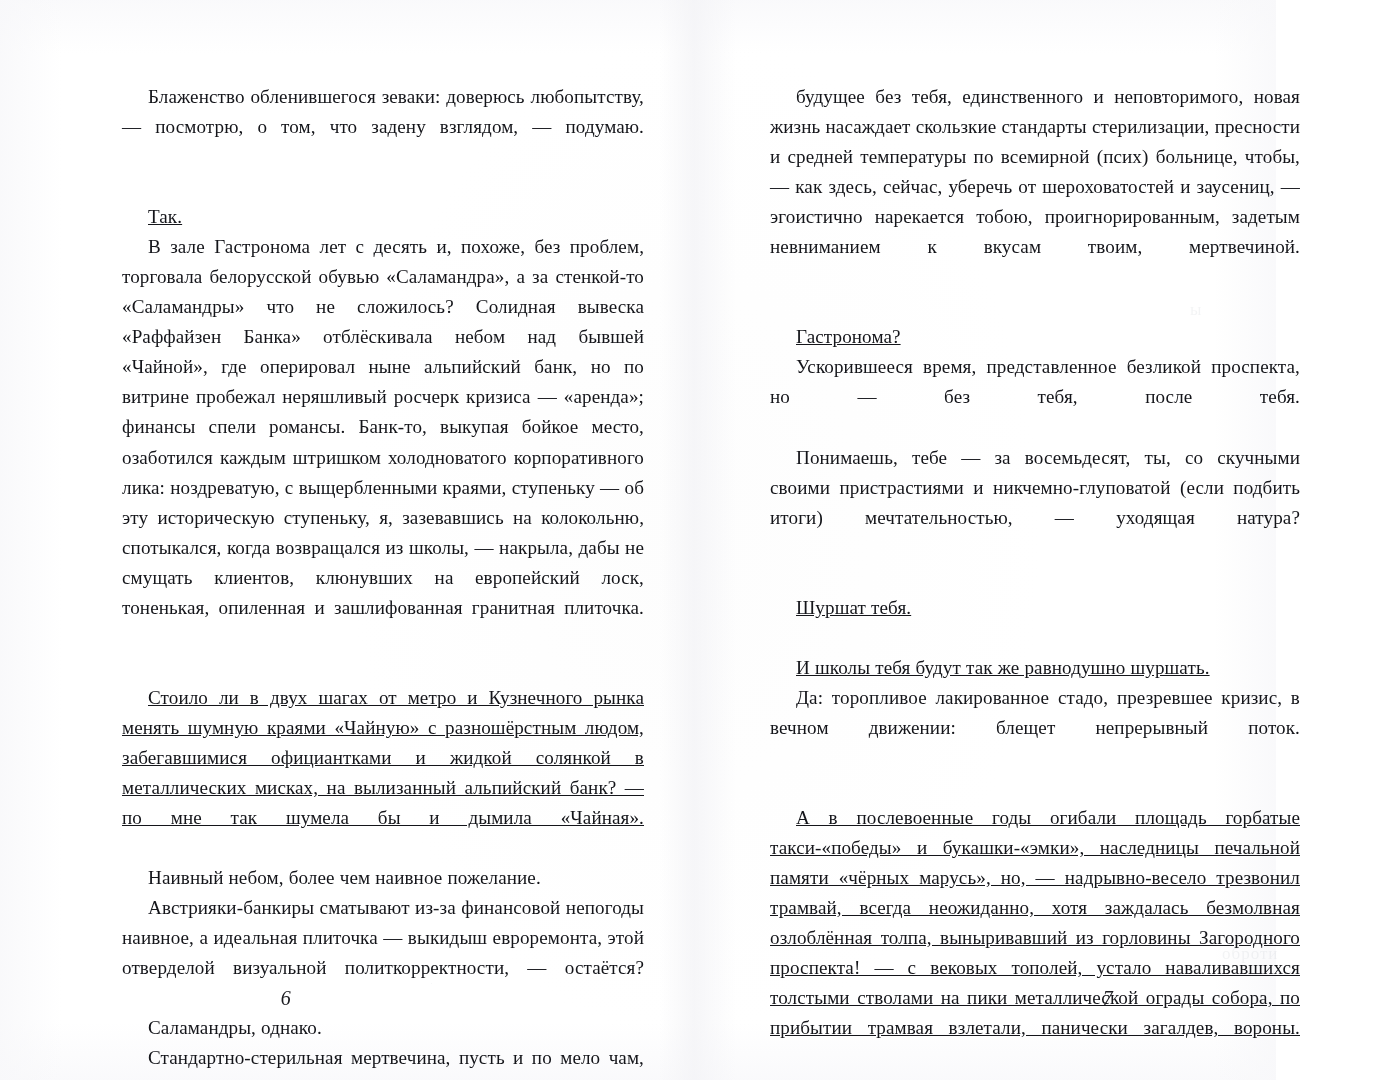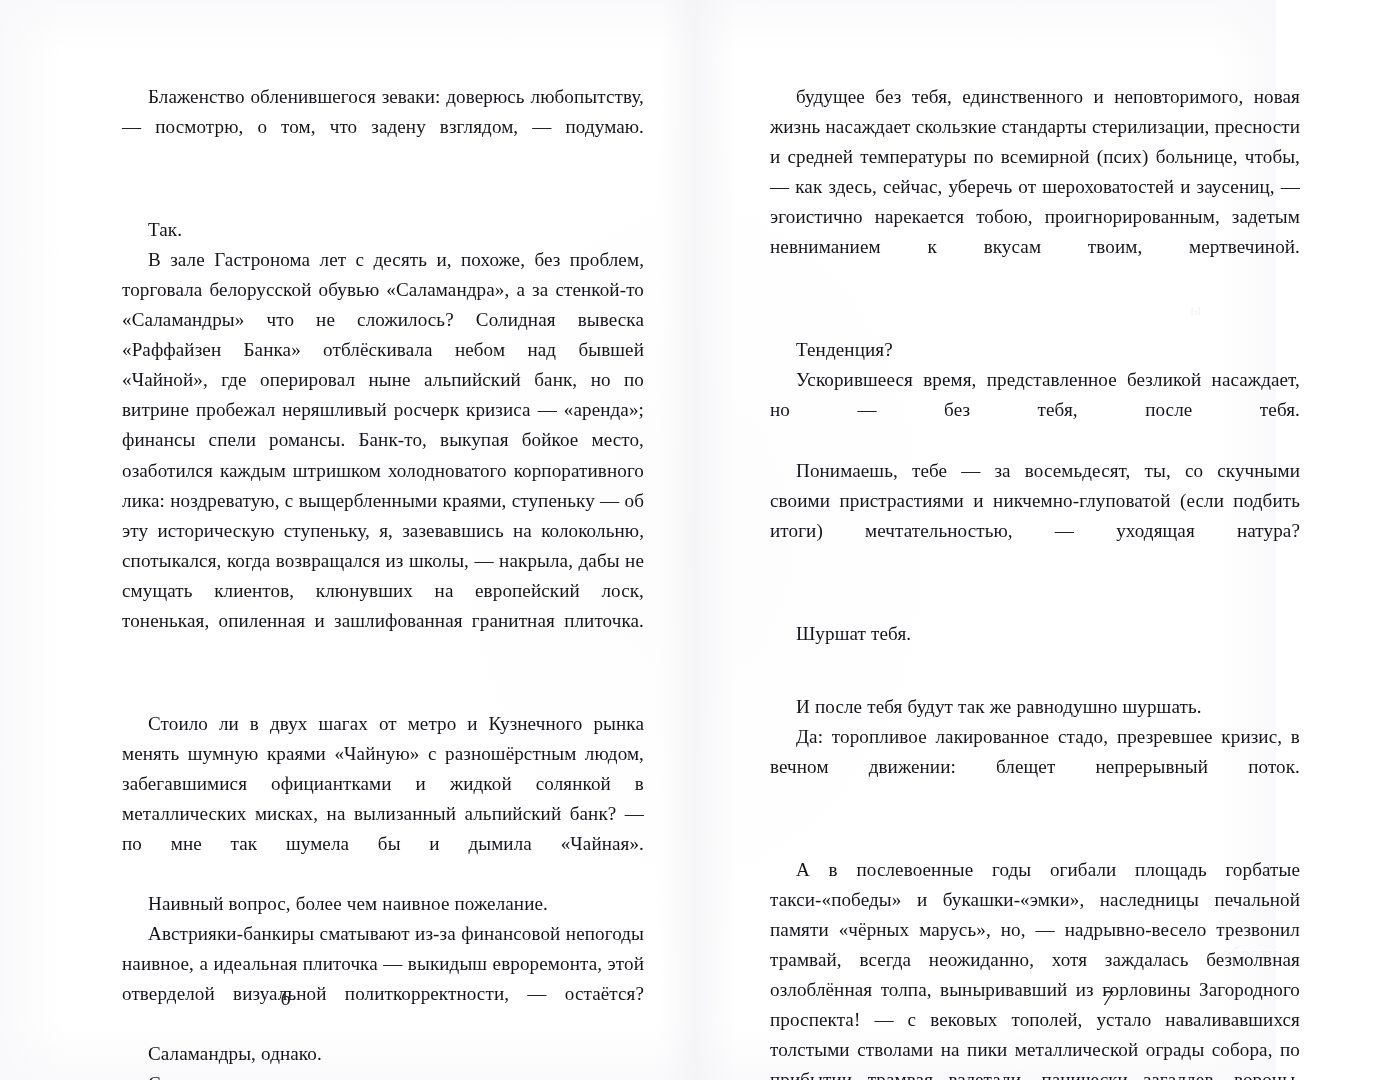--- a/index.html
+++ b/index.html
@@ -88,21 +88,22 @@
     left: 74px;   
     width: 530px; 
   }
 
   p.para {
     margin: 0;
     text-indent: 26px;
   }
   
   p.gap {
-    margin-top: 43px;
+    margin-top: 30px;
+    text-decoration: underline;
   }
   
   p.para { text-align: justify; }
   p.para::after {
     content: "";
     display: inline-block;
     width: 100%;
   }
   p.short::after { content: none; display: none; }
 
@@ -143,37 +144,37 @@
   <div class="edge-shade-l"></div>
   <div class="edge-shade-r"></div>
   <div class="gutter-shade"></div>
 
   <div class="page page-left">
     <div class="text-block">
       <p class="para">Блаженство обленившегося зеваки: доверюсь любопытству, — посмотрю, о том, что задену взглядом, — подумаю.</p>
       <p class="para gap short">Так.</p>
       <p class="para">В зале Гастронома лет с десять и, похоже, без проблем, торговала белорусской обувью «Саламандра», а за стенкой-то «Саламандры» что не сложилось? Солидная вывеска «Раффайзен Банка» отблёскивала небом над бывшей «Чайной», где оперировал ныне альпийский банк, но по витрине пробежал неряшливый росчерк кризиса — «аренда»; финансы спели романсы. Банк-то, выкупая бойкое место, озаботился каждым штришком холодноватого корпоративного лика: ноздреватую, с выщербленными краями, ступеньку  — об эту историческую ступеньку, я, зазевавшись на колокольню, спотыкался, когда возвращался из школы, — накрыла, дабы не смущать клиентов, клюнувших на европейский лоск, тоненькая, опиленная и зашлифованная гранитная плиточка.</p>
       <p class="para gap">Стоило ли в двух шагах от метро и Кузнечного рынка менять шумную краями «Чайную» с разношёрстным людом, забегавшимися официантками и жидкой солянкой в металлических мисках, на вылизанный альпийский банк? — по мне так шумела бы и дымила «Чайная».</p>
-      <p class="para short">Наивный вопрос, более чем наивное пожелание.</p>
+      <p class="para short">Наивный небом, более чем наивное пожелание.</p>
       <p class="para">Австрияки-банкиры сматывают из-за финансовой непогоды наивное, а идеальная плиточка — выкидыш евроремонта, этой отверделой визуальной политкорректности, — остаётся?</p>
       <p class="para short">Саламандры, однако.</p>
       <p class="para">Стандартно-стерильная мертвечина, пусть и по мело чам, таким, как гладкая плиточка, вытесняет естественные шероховатости?</p>
 
     </div>
     <div class="folio">6</div>
   </div>
 
   <div class="page page-right">
     <div class="text-block">
       <p class="para">будущее без тебя, единственного и неповторимого, новая жизнь насаждает скользкие стандарты стерилизации, пресности и средней температуры по всемирной (псих) больнице, чтобы, — как здесь, сейчас, уберечь от шероховатостей и заусениц, — эгоистично нарекается тобою, проигнорированным, задетым невниманием к вкусам твоим, мертвечиной.</p>
-      <p class="para gap short">Тенденция?</p>
-      <p class="para">Ускорившееся время, представленное безликой насаждает, но — без тебя, после тебя.</p>
+      <p class="para gap short">Гастронома?</p>
+      <p class="para">Ускорившееся время, представленное безликой проспекта, но — без тебя, после тебя.</p>
       <p class="para">Понимаешь, тебе — за восемьдесят, ты, со скучными своими пристрастиями и никчемно-глуповатой (если подбить итоги) мечтательностью, — уходящая натура?</p>
       <p class="para gap short">Шуршат тебя.</p>
-      <p class="para gap short">И после тебя будут так же равнодушно шуршать.</p>
+      <p class="para gap short">И школы тебя будут так же равнодушно шуршать.</p>
       <p class="para">Да: торопливое лакированное стадо, презревшее кризис, в вечном движении: блещет непрерывный поток.</p>
       <p class="para gap">А в послевоенные годы огибали площадь горбатые такси-«победы» и букашки-«эмки», наследницы печальной памяти «чёрных марусь», но, — надрывно-весело трезвонил трамвай, всегда неожиданно, хотя заждалась безмолвная озлоблённая толпа, выныривавший из горловины Загородного проспекта! — с вековых тополей, устало наваливавшихся толстыми стволами на пики металлической ограды собора, по прибытии трамвая взлетали, панически загалдев, вороны.</p>
 
     </div>
     <div class="folio">7</div>
   </div>
 
   <span class="showthrough st-1">оброти</span>
   <span class="showthrough st-2">ы</span>
   <span class="showthrough st-3">·</span>

